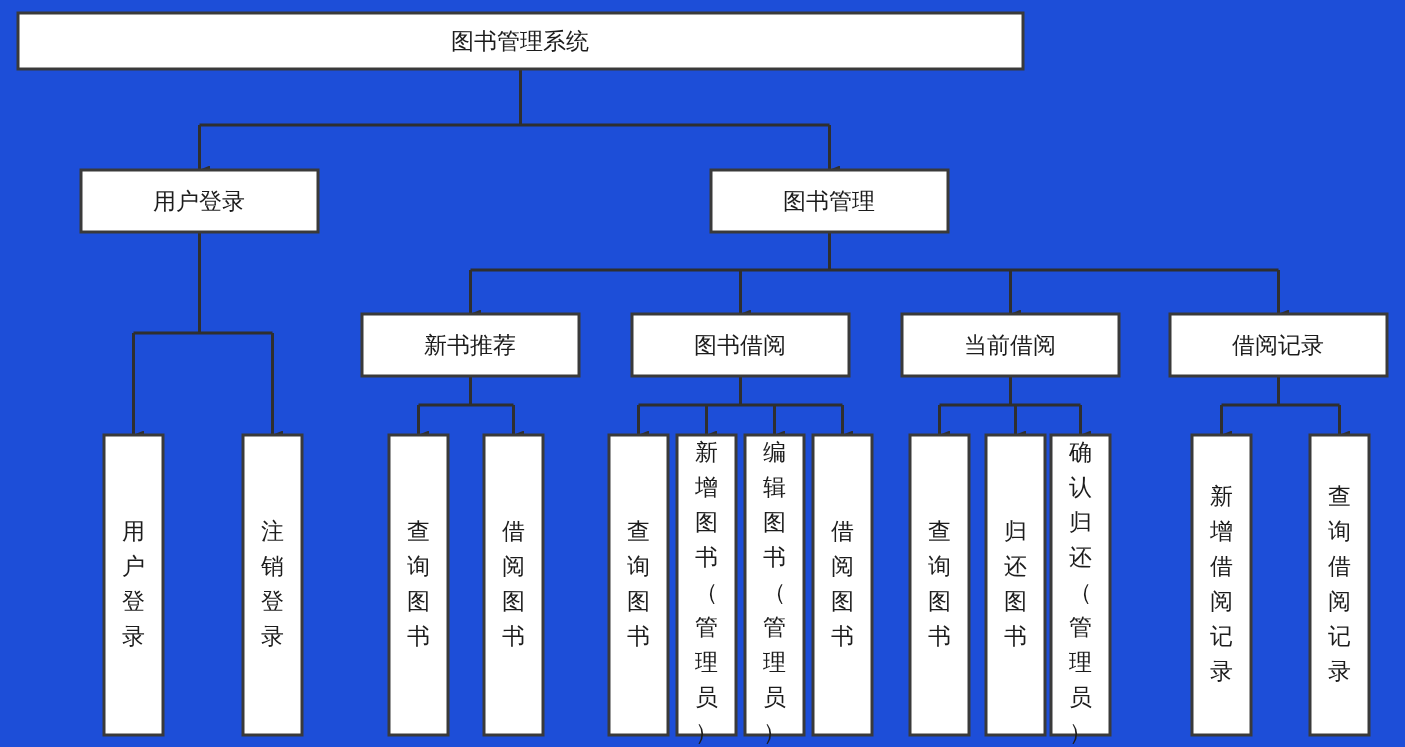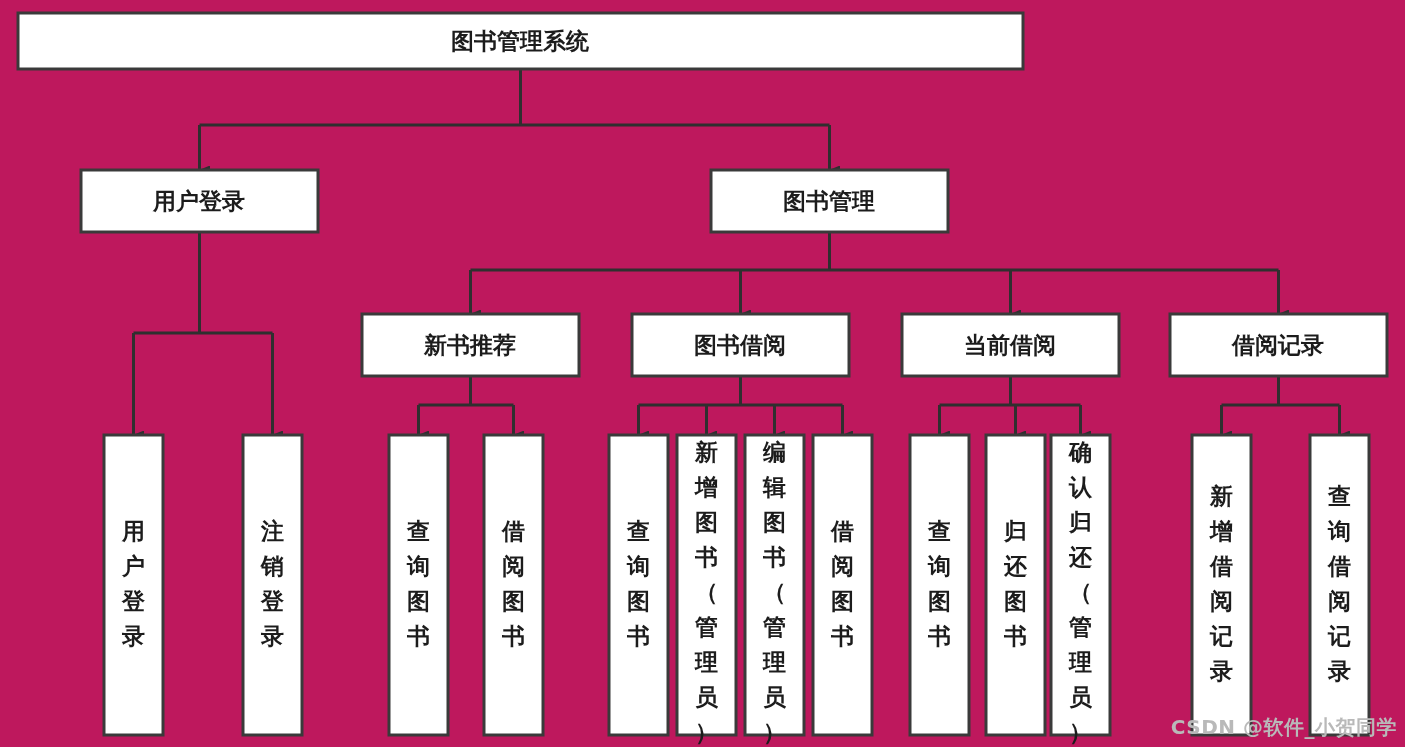--- a/index.html
+++ b/index.html
@@ -1,21 +1,21 @@
 <!DOCTYPE html>
 <html><head>
 <meta charset="utf-8">
 <style>
   html,body{margin:0;padding:0;background:#ffffff;}
   body{
     width:1405px;height:747px;
     font-family:"DejaVu Sans","Liberation Sans",sans-serif;
     overflow:hidden;
   }
-  #diagram-root{position:relative;width:1405px;height:747px;background:#be185d;font-weight:bold;}
+  #diagram-root{position:relative;width:1405px;height:747px;background:#1d4ed8;}
   svg#tree{position:absolute;left:0;top:0;width:1405px;height:747px;display:block;}
   .node-box{fill:#ffffff;stroke:#3a3a3a;stroke-width:3;}
   .conn{stroke:#2f2f2f;stroke-width:3;fill:none;stroke-linecap:butt;}
   .arrow-head{fill:#2f2f2f;}
   .node-label{
     font-family:"DejaVu Sans","Liberation Sans",sans-serif;
     fill:#1c1c1c;font-size:23px;text-anchor:middle;
     dominant-baseline:middle;
   }
   .leaf-label{
@@ -165,14 +165,13 @@
           <rect class="node-box" x="1192" y="435" width="59" height="300"></rect>
           <text class="leaf-label" x="1221.5" y="497.5"><tspan x="1221.5" dy="0">新</tspan><tspan x="1221.5" dy="35">增</tspan><tspan x="1221.5" dy="35">借</tspan><tspan x="1221.5" dy="35">阅</tspan><tspan x="1221.5" dy="35">记</tspan><tspan x="1221.5" dy="35">录</tspan></text>
         </g>
         <g>
           <rect class="node-box" x="1310" y="435" width="59" height="300"></rect>
           <text class="leaf-label" x="1339.5" y="497.5"><tspan x="1339.5" dy="0">查</tspan><tspan x="1339.5" dy="35">询</tspan><tspan x="1339.5" dy="35">借</tspan><tspan x="1339.5" dy="35">阅</tspan><tspan x="1339.5" dy="35">记</tspan><tspan x="1339.5" dy="35">录</tspan></text>
         </g>
       </g>
   </svg>
 
-  <div class="watermark">CSDN @软件_小贺同学</div>
 </div>
 
 </body></html>

